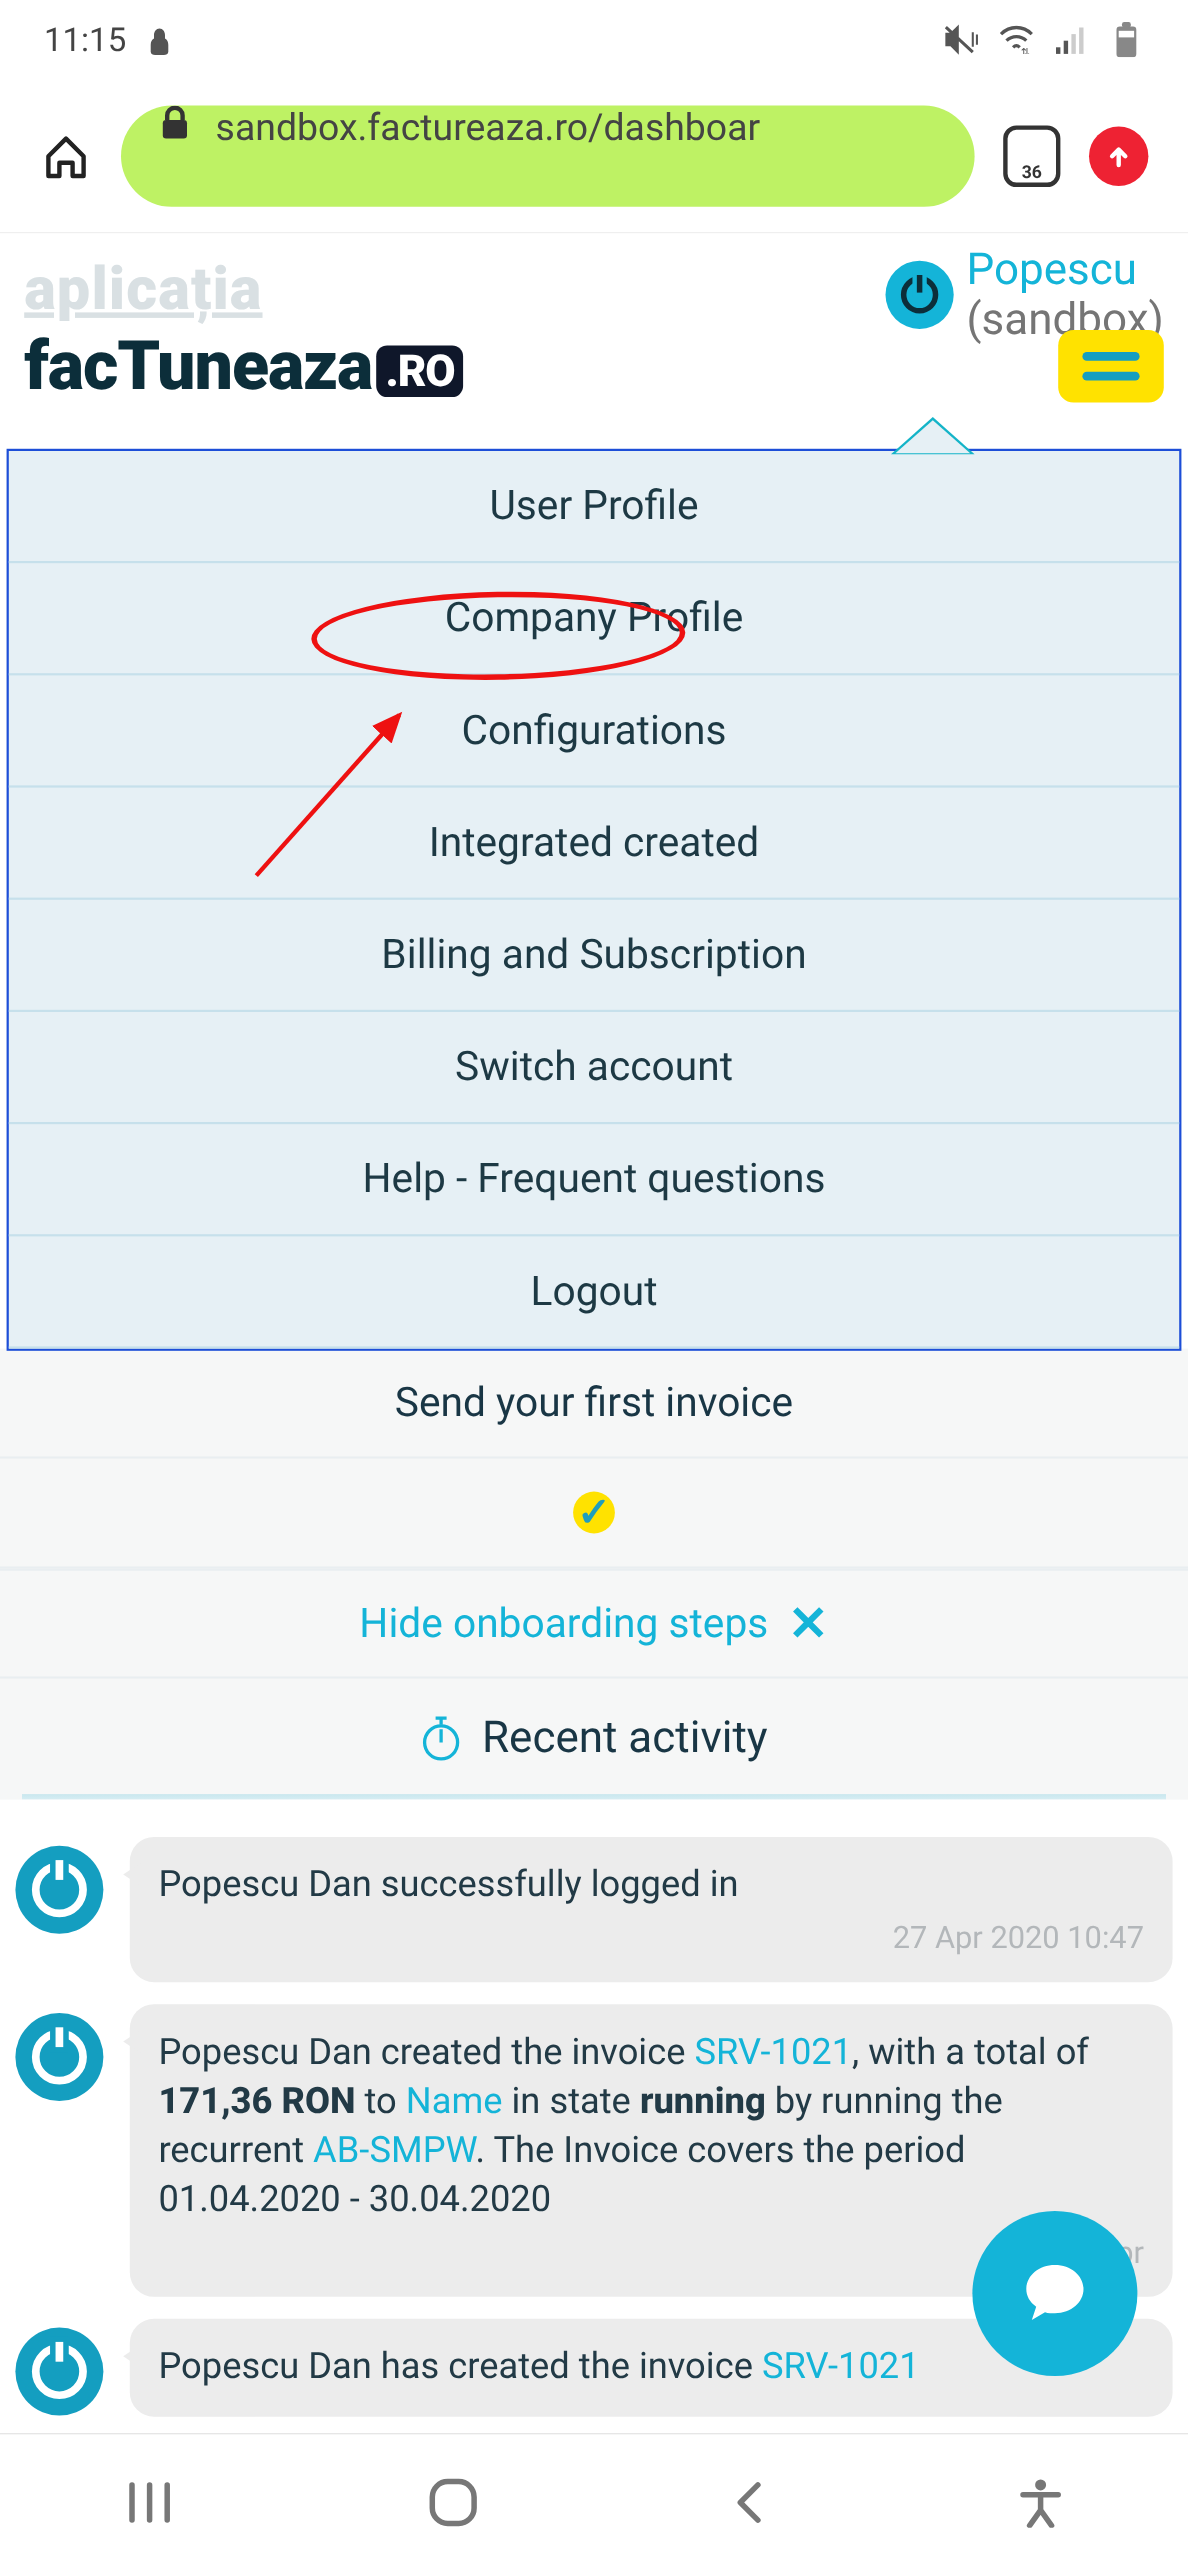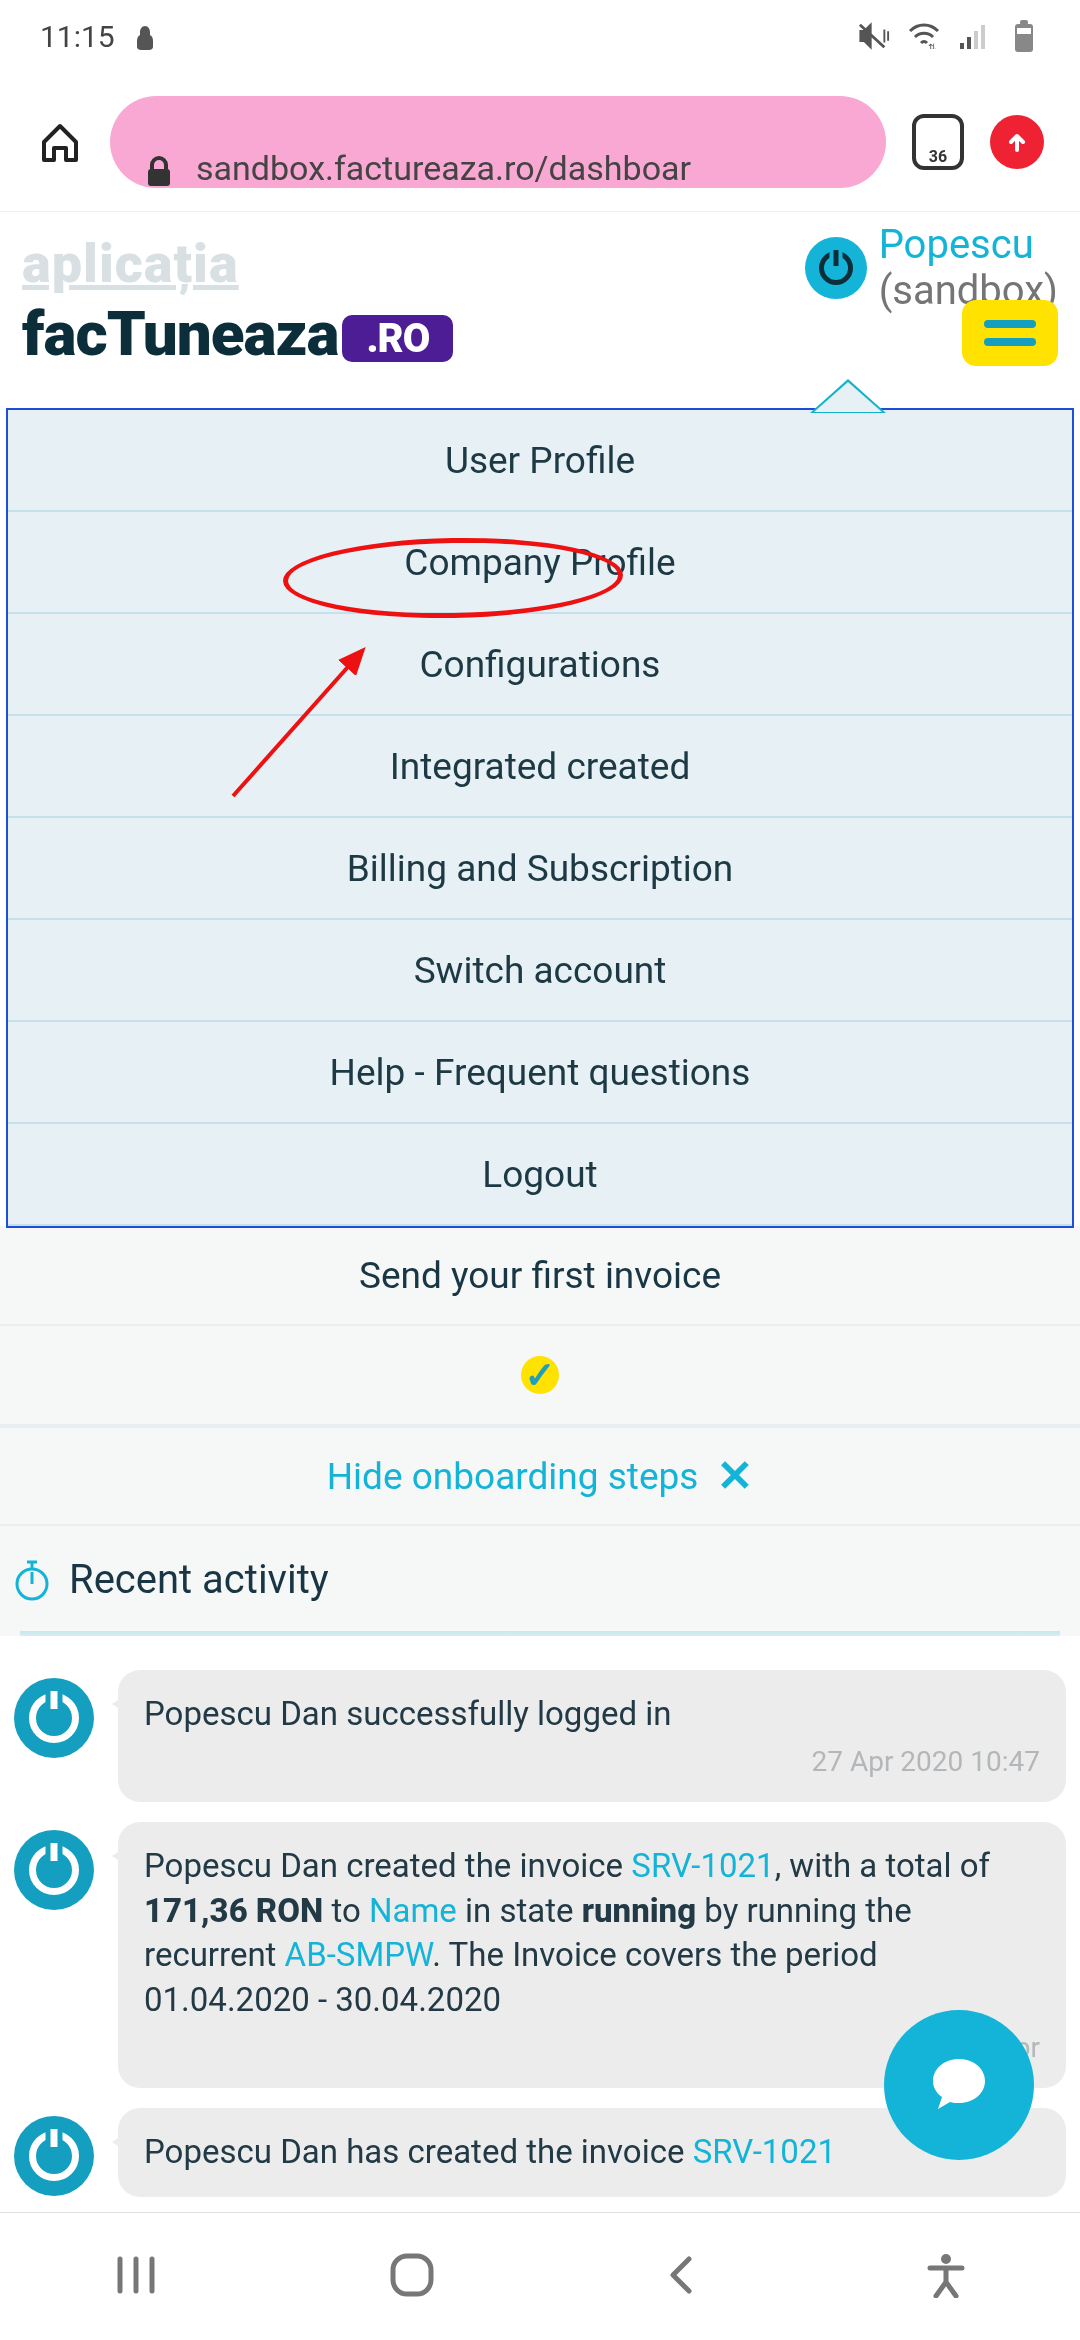--- a/index.html
+++ b/index.html
@@ -7,31 +7,31 @@
 
 
 .status{height:72px;display:flex;align-items:center;justify-content:space-between;padding:0 40px;font-size:30px;color:#444}
 .status-l{display:flex;gap:14px;align-items:flex-end}
 .status-r{display:flex;gap:18px;align-items:center}
 .s-ico{width:32px;height:32px;display:flex;align-items:center;justify-content:center}
 
 
 .bbar{height:140px;display:flex;align-items:center;gap:26px;padding:0 36px;border-bottom:1px solid #eee}
 .home{width:48px;height:48px}
-.addr{flex:1;height:92px;background:#f9a8d4;border-radius:46px;display:flex;align-items:flex-end;gap:24px;padding:0 36px;font-size:34px;color:#444;overflow:hidden;white-space:nowrap}
+.addr{flex:1;height:92px;background:#bef264;border-radius:46px;display:flex;align-items:flex-start;gap:24px;padding:0 36px;font-size:34px;color:#444;overflow:hidden;white-space:nowrap}
 .lock{width:26px;height:32px}
 .tabs{width:52px;height:56px;border:4px solid #333;border-radius:12px;display:flex;align-items:flex-end;justify-content:center;font-size:16px;font-weight:700;color:#333}
 .upd{width:54px;height:54px;border-radius:50%;background:#e23;display:flex;align-items:center;justify-content:center;color:#fff}
 
 
 .ptop{position:relative;height:140px;padding:20px 22px 0}
 .logo1{font-size:54px;font-weight:900;color:#d9e0e3;letter-spacing:1px}
 .logo1 u{text-decoration:underline}
 .logo2{font-size:62px;font-weight:900;color:#0c2e3a;letter-spacing:-1px;margin-top:2px}
-.logo2 .ro{background:#4c1d95;color:#fff;border-radius:10px;padding:0 24px;font-size:40px;vertical-align:middle;margin-left:4px}
+.logo2 .ro{background:#0f172a;color:#fff;border-radius:10px;padding:0 8px;font-size:40px;vertical-align:middle;margin-left:4px}
 .user{position:absolute;right:22px;top:10px;display:flex;gap:12px;align-items:center}
 .pwr{width:62px;height:62px;border-radius:50%;background:#14b4d8;display:flex;align-items:center;justify-content:center}
 .pwr-i{width:34px;height:34px;border:5px solid #0c2e3a;border-radius:50%;position:relative}
 .pwr-i::after{content:"";position:absolute;width:5px;height:16px;background:#0c2e3a;top:-6px;left:50%;transform:translateX(-50%);box-shadow:0 0 0 4px #14b4d8}
 .uname{font-size:40px;line-height:1.15}
 .uname .n{color:#14b4d8}
 .uname .s{color:#757575}
 .burger{position:absolute;right:22px;top:88px;width:96px;height:66px;background:#ffe200;border-radius:14px;display:flex;flex-direction:column;justify-content:center;align-items:center;gap:10px}
 .burger span{width:52px;height:8px;background:#149ec0;border-radius:6px}
 
@@ -43,21 +43,21 @@
 .menu .connector::after{content:"";position:absolute;top:-3px;left:-38px;width:0;height:0;border-left:38px solid transparent;border-right:38px solid transparent;border-bottom:34px solid #14b4c8;z-index:-1}
 #annot-ellipse{position:absolute;width:340px;height:80px;border:5px solid #e11;border-radius:50%;left:275px;top:128px;transform:rotate(-1deg);pointer-events:none;z-index:9}
 #annot-arrow{position:absolute;left:215px;top:226px;z-index:9;pointer-events:none}
 
 
 .content{position:absolute;left:0;right:0;top:408px;background:#f6f7f7}
 .row{height:100px;display:flex;align-items:center;justify-content:center;gap:18px;font-size:37px;border-bottom:2px solid #e9eef1;color:#193645}
 .row.l{border-top:2px solid #e9eef1;color:#14b4d8}
 .chk{display:inline-block;width:38px;height:38px;background:#ffe200;border-radius:50%;color:#1f9ebd;text-align:center;line-height:40px;font-weight:900}
 .x-i{display:inline-block;color:#14b4d8;font-size:44px;font-weight:900}
-.sec-title{display:flex;align-items:center;gap:18px;font-size:40px;color:#193645;padding:30px 13px 20px}
+.sec-title{display:flex;align-items:center;justify-content:center;gap:18px;font-size:40px;color:#193645;padding:30px 13px 20px}
 .stop{display:inline-block;width:38px;height:44px;position:relative}
 .stop svg{stroke:#14b4d8}
 .hr{height:5px;background:linear-gradient(#c9e7ee,#d6edf3);margin:8px 20px 0}
 
 
 .acts{padding:14px 14px 200px;background:#fff}
 .act{display:flex;gap:24px;margin-top:20px}
 .av{width:80px;height:80px;border-radius:50%;background:#149ec0;display:flex;align-items:center;justify-content:center;margin-top:8px;flex-shrink:0}
 .av-i{width:50px;height:50px;border:7px solid #fff;border-radius:50%;position:relative}
 .av-i::after{content:"";position:absolute;width:7px;height:18px;background:#fff;top:-9px;left:50%;transform:translateX(-50%);box-shadow:0 0 0 5px #149ec0}

